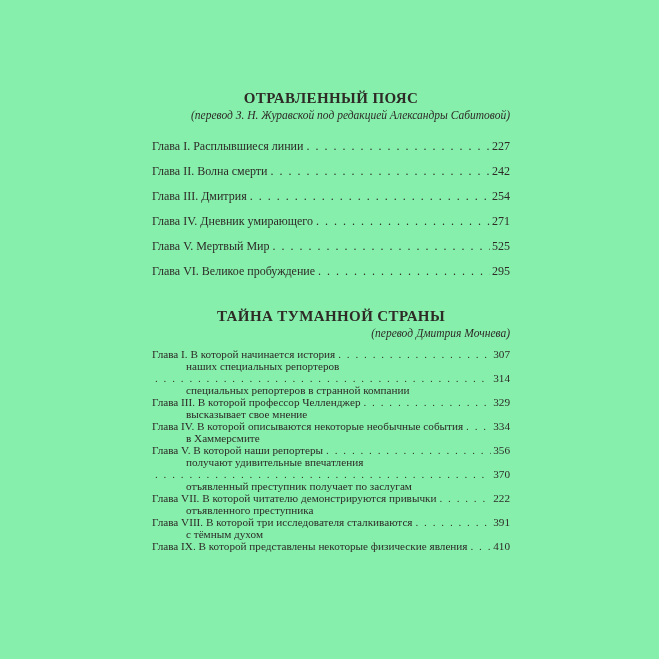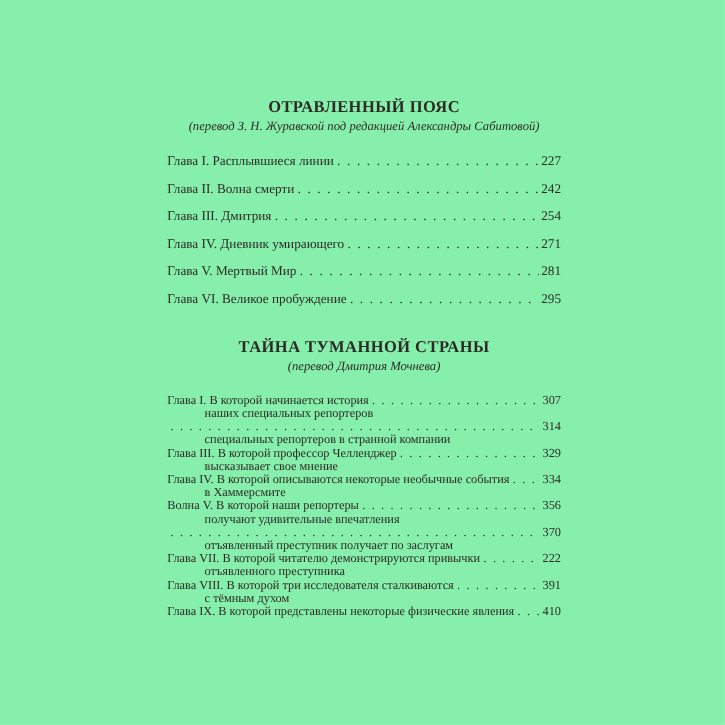--- a/index.html
+++ b/index.html
@@ -23,30 +23,30 @@
     font-size: 15px;
     line-height: 17px;
     font-weight: 700;
     text-align: center;
     letter-spacing: 0.4px;
   }
   .sec-subtitle {
     font-size: 11.5px;
     line-height: 13px;
     font-style: italic;
-    text-align: center;
+    text-align: right;
     margin-top: 2px;
   }
   .section-2 { margin-top: 30px; }
   .entries { margin-top: 18px; }
   .entries-loose { font-size: 12px; }
   .entries-loose .entry { margin-bottom: 12px; }
   .entries-loose .line { line-height: 13px; }
   .entries-tight {
-    margin-top: 18px;
+    margin-top: 8px;
     font-size: 11.2px;
   }
   .entries-tight .entry { margin-bottom: 0; }
   .entries-tight .line,
   .entries-tight .cont { line-height: 12px; }
   .entry.space-before { margin-top: 12px; }
   .line {
     display: flex;
     align-items: baseline;
     text-align: center;
@@ -101,21 +101,21 @@
         <div class="line">
           <span class="t">Глава IV. Дневник умирающего</span>
           <span class="dots"></span>
           <span class="pg">271</span>
         </div>
       </div>
       <div class="entry">
         <div class="line">
           <span class="t">Глава V. Мертвый Мир</span>
           <span class="dots"></span>
-          <span class="pg">281</span>
+          <span class="pg">525</span>
         </div>
       </div>
       <div class="entry">
         <div class="line">
           <span class="t">Глава VI. Великое пробуждение</span>
           <span class="dots"></span>
           <span class="pg">295</span>
         </div>
       </div>
     </div>
@@ -152,21 +152,21 @@
       <div class="entry">
         <div class="line">
           <span class="t">Глава IV. В которой описываются некоторые необычные события</span>
           <span class="dots"></span>
           <span class="pg">334</span>
         </div>
         <div class="cont">в Хаммерсмите</div>
       </div>
       <div class="entry">
         <div class="line">
-          <span class="t">Волна V. В которой наши репортеры</span>
+          <span class="t">Глава V. В которой наши репортеры</span>
           <span class="dots"></span>
           <span class="pg">356</span>
         </div>
         <div class="cont">получают удивительные впечатления</div>
       </div>
       <div class="entry">
         <div class="line">
           <span class="dots"></span>
           <span class="pg">370</span>
         </div>

